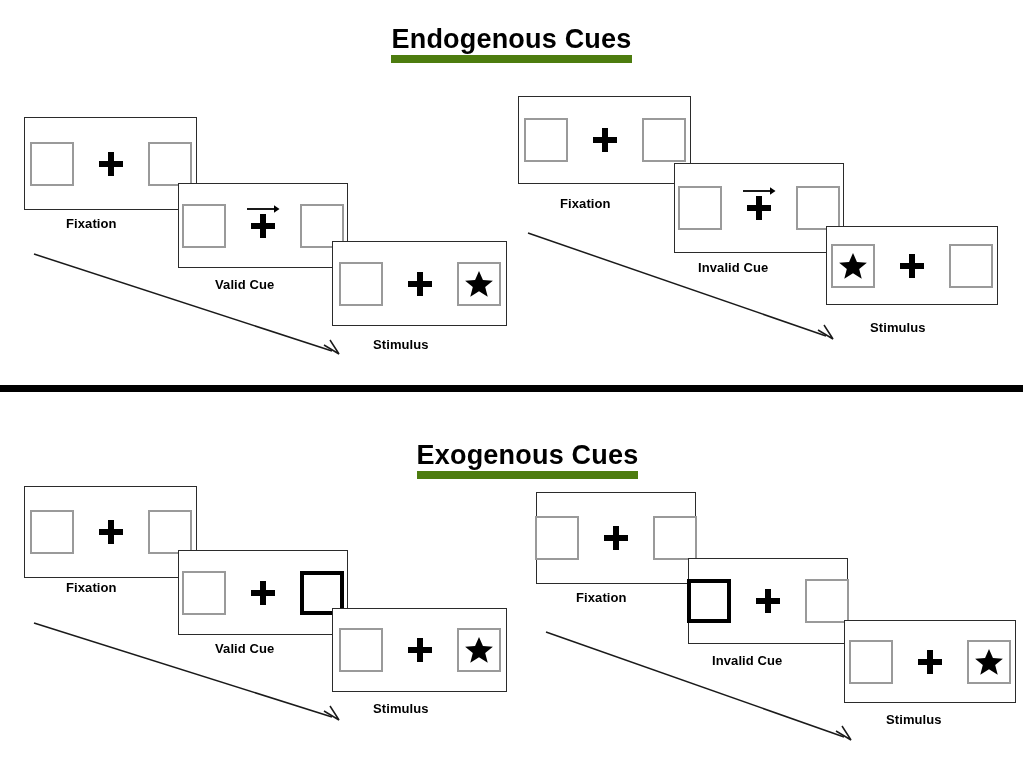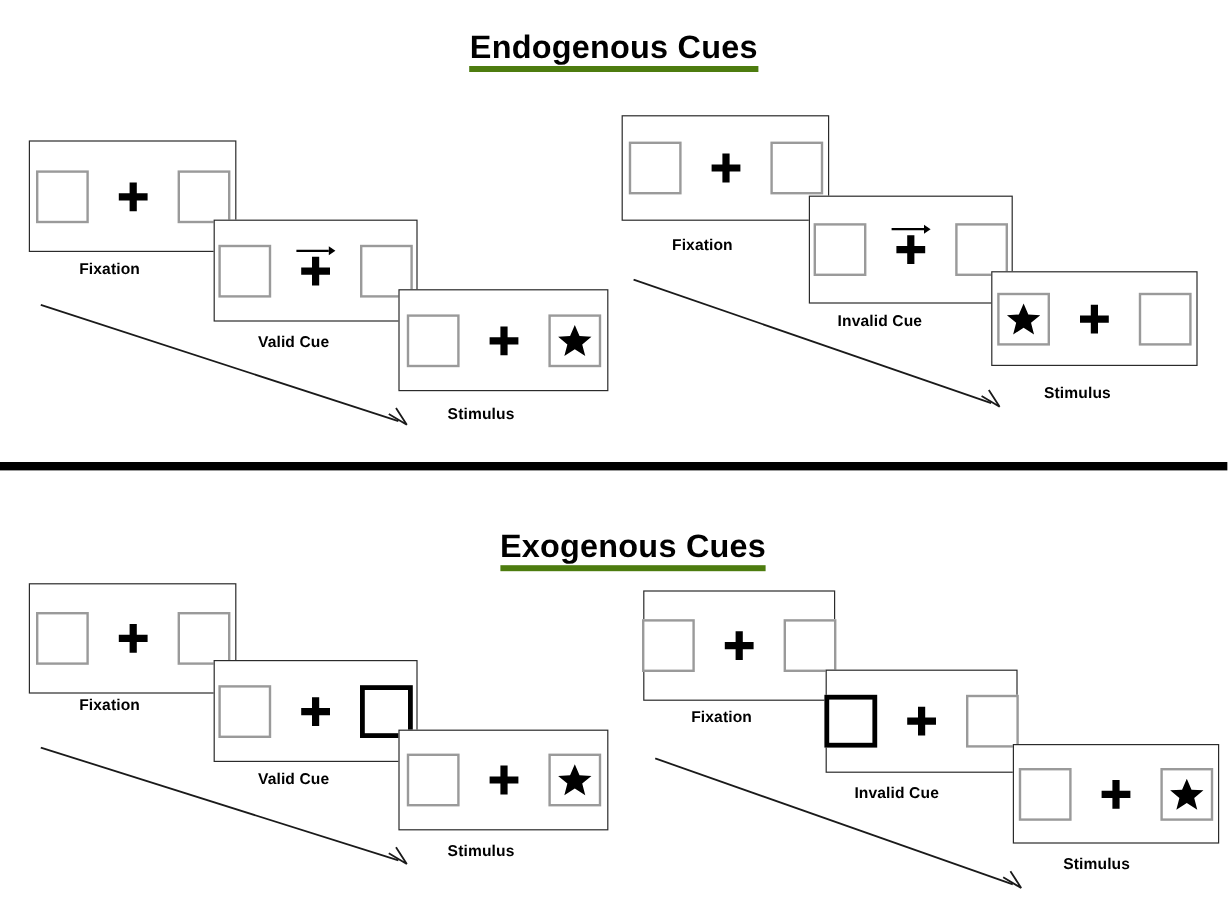--- a/index.html
+++ b/index.html
@@ -4,21 +4,21 @@
 <style>
   html,body{margin:0;padding:0;background:#fff;}
   body{width:1023px;height:767px;position:relative;overflow:hidden;
        font-family:"Liberation Sans",sans-serif;color:#000;}
 
   .stage{position:absolute;left:0;top:0;width:1023px;height:767px;}
 
   
   .section-title{position:absolute;width:100%;text-align:center;
      font-size:27px;font-weight:bold;letter-spacing:.2px;}
-  .section-title span{border-bottom:5px solid #4d7c0f;padding-bottom:1px;}
+  .section-title span{border-bottom:8px solid #4d7c0f;padding-bottom:1px;}
 
   
   .divider{position:absolute;left:0;width:1023px;height:7px;background:#000;}
 
   
   .panel{position:absolute;background:#fff;border:1.4px solid #2b2b2b;
      box-sizing:border-box;}
   .panel-inner{position:absolute;left:0;top:0;right:0;bottom:0;
      display:flex;align-items:center;justify-content:center;}
 

